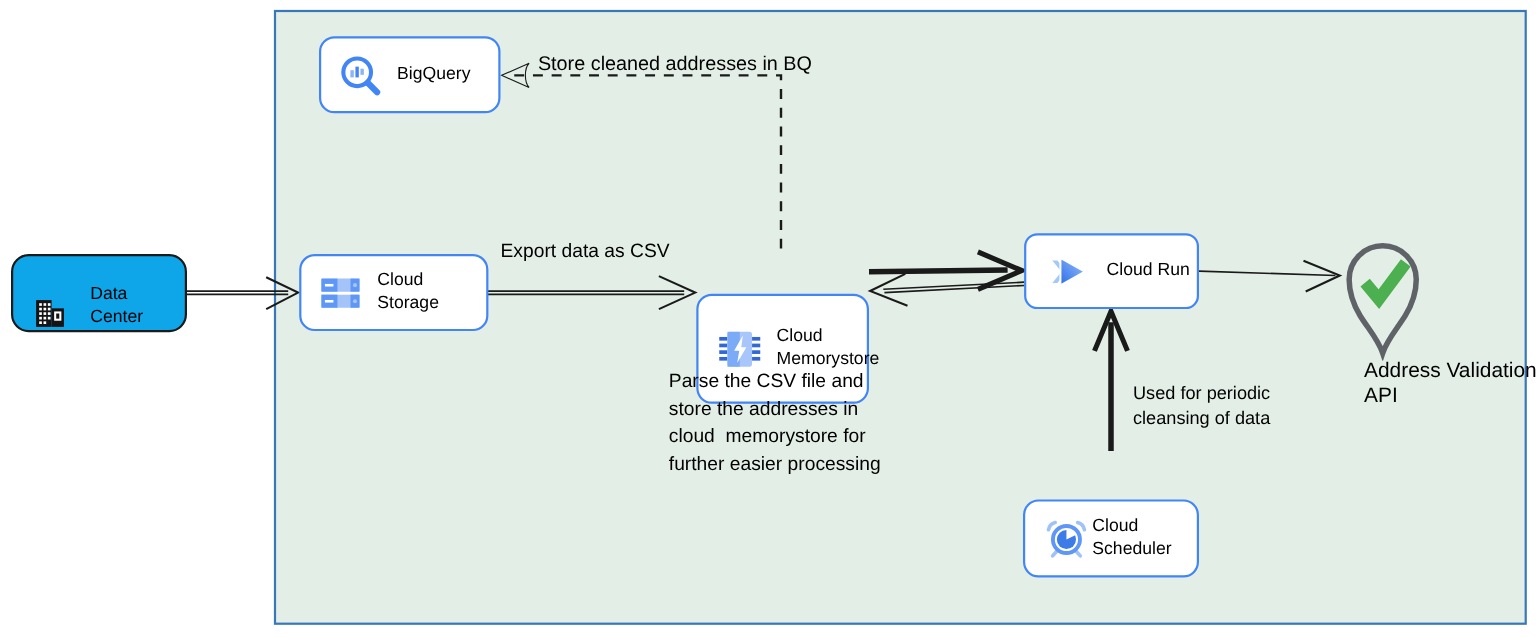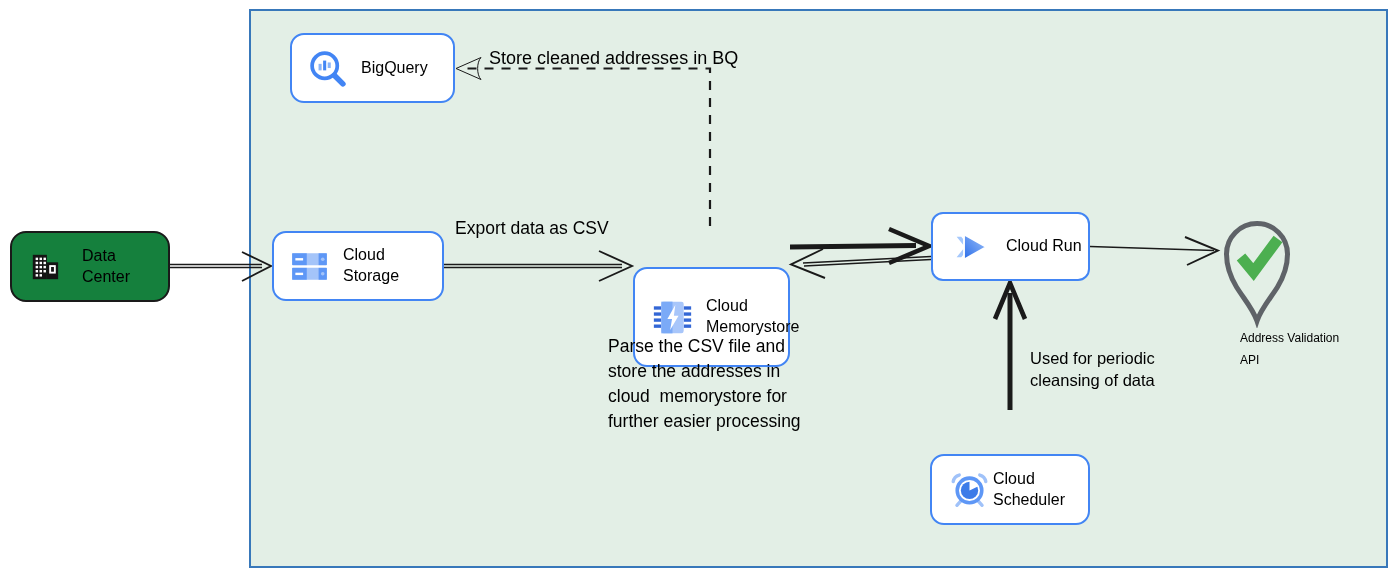--- a/index.html
+++ b/index.html
@@ -21,37 +21,37 @@
     position:absolute;background:#ffffff;border:2px solid #4285F4;
     border-radius:14px;box-sizing:border-box;
     display:flex;align-items:center;gap:15px;padding-left:17px;
     font-size:16px;line-height:1.3;color:#000;
   }
   .node .label{white-space:normal;}
   .node svg{flex:0 0 auto;display:block;}
 
   #node-data-center{
     left:10px;top:231px;width:160px;height:71px;
-    background:#15803d;border:2.2px solid #1a1a1a;border-radius:16px;gap:22px;padding-left:18px;
+    background:#0ea5e9;border:2.2px solid #1a1a1a;border-radius:16px;gap:22px;padding-left:18px;align-items:flex-end;
   }
   #node-bigquery{left:290px;top:33px;width:165px;height:70px;gap:13px;padding-left:15px;}
   #node-cloud-storage{left:272px;top:231px;width:172px;height:70px;}
   #node-cloud-memorystore{left:633px;top:227px;width:157px;height:100px;gap:13px;margin-top:40px;}
   #node-cloud-memorystore .label{max-width:86px;}
   #node-cloud-run{left:931px;top:212px;width:159px;height:69px;gap:17px;padding-left:19px;border-radius:12px;}
   #node-cloud-scheduler{left:930px;top:410px;width:160px;height:71px;gap:3px;margin-top:44px;}
 
   
   .edge-label,.note{position:absolute;white-space:pre-wrap;color:#000;}
   #label-store-bq{left:489px;top:48px;font-size:18px;}
   #label-export-csv{left:455px;top:218px;font-size:17.5px;}
   #note-upload{left:271px;top:333px;font-size:17.5px;line-height:25px;}
   #note-parse{left:608px;top:334px;font-size:17.5px;line-height:25px;}
   #note-periodic{left:1030px;top:347px;font-size:16.5px;line-height:22px;}
-  #label-address-api{left:1240px;top:327px;font-size:12px;line-height:22px;}
+  #label-address-api{left:1240px;top:327px;font-size:19px;line-height:22px;}
 
   
   #arrows{position:absolute;left:0;top:0;pointer-events:none;}
   #arrows path,#arrows polyline{fill:none;stroke:#1a1a1a;}
   .shaft{stroke-width:1.5px;}
   .head{stroke-width:1.9px;}
   .thick{stroke-width:5px;}
   .thick-head{stroke-width:4.6px;}
   .dashed{stroke-width:2.2px;stroke-dasharray:9 8;}
   .filled-head{fill:#1a1a1a;stroke:none;}

